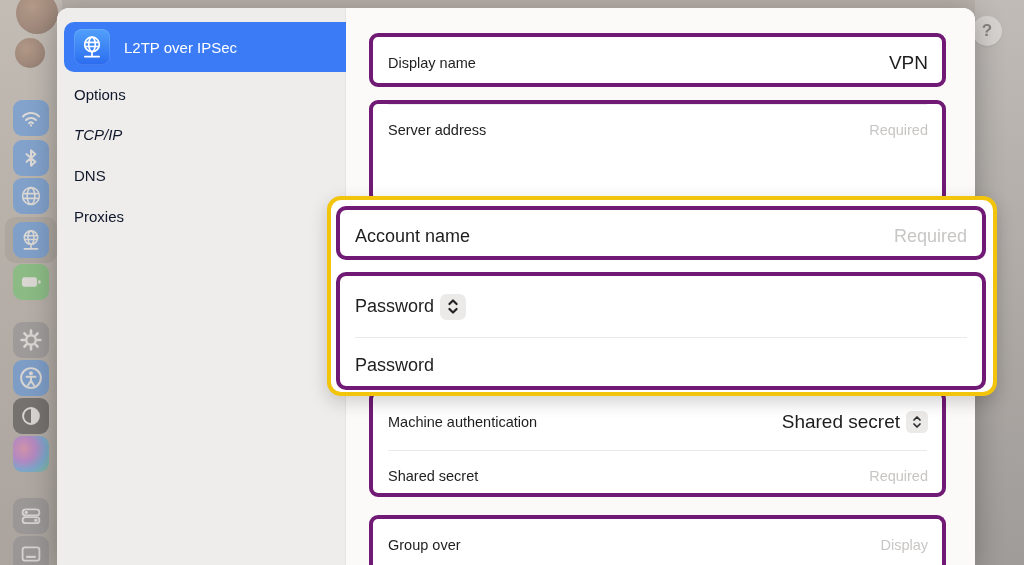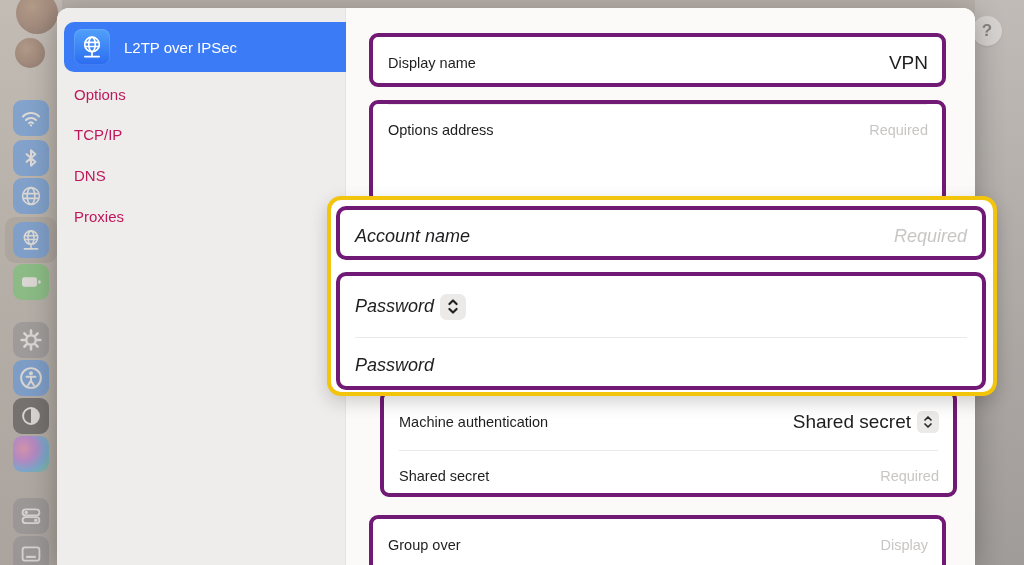--- a/index.html
+++ b/index.html
@@ -41,40 +41,40 @@
   
   .side-selected{position:absolute;left:7px;top:14px;width:300px;height:50px;
     border-radius:10px;background:#3b7cf6;display:flex;align-items:center;
     color:#fff;font-size:15px;cursor:default;}
   .side-selected .label{margin-left:14px;}
   .vpn-badge{width:36px;height:36px;margin-left:10px;border-radius:8px;flex:0 0 auto;
     background:linear-gradient(180deg,#51a0fa 0%,#2b6cf0 100%);
     display:flex;align-items:center;justify-content:center;
     box-shadow:inset 0 0 0 1px rgba(255,255,255,.12);}
   .side-item{position:absolute;left:17px;height:22px;line-height:22px;
-    font-size:15px;color:#be185d;cursor:default;}
+    font-size:15px;color:#0f172a;cursor:default;}
 
   
   .card{position:absolute;background:#ffffff;border:4px solid #701a75;
     border-radius:9px;box-sizing:border-box;}
   .row{display:flex;align-items:center;justify-content:space-between;
     padding:0 14px 0 15px;box-sizing:border-box;}
   .lbl{font-size:14.5px;color:#1e1e20;}
   .val{font-size:19px;color:#1e1e20;}
   .ph{font-size:14.5px;color:#c8c6c4;}
   .sep{height:1px;background:#eceae8;margin:0 15px;}
   .ctl{display:flex;align-items:center;gap:6px;}
   .stepbtn{width:22px;height:22px;border-radius:5.5px;background:#eceae8;
     display:flex;align-items:center;justify-content:center;cursor:default;}
 
   
   .callout{position:absolute;left:327px;top:196px;width:670px;height:200px;
     box-sizing:border-box;background:#ffffff;border:4px solid #f2c40c;
     border-radius:14px;box-shadow:0 6px 18px rgba(0,0,0,.18);}
-  .callout .card{border-radius:10px;font-style:italic;}
+  .callout .card{border-radius:10px;}
   .callout .lbl,.callout .val,.callout .ph{font-size:18px;}
   .callout .row{padding:0 15px 0 15px;}
   .callout .stepbtn{width:26px;height:26px;border-radius:6.5px;}
   .callout .sep{margin:0 15px;}
 </style>
 </head>
 <body>
 
 <div class="stage">
 
@@ -168,43 +168,43 @@
         <span class="vpn-badge">
           <svg width="26" height="26" viewBox="0 0 20 20" fill="none" stroke="#fff" stroke-width="1.3" stroke-linecap="round">
             <circle cx="10" cy="8" r="5.6"></circle>
               <ellipse cx="10" cy="8" rx="2.5" ry="5.6"></ellipse>
               <path d="M4.8 6.4h10.4 M4.8 9.6h10.4 M10 13.6v3 M4.5 17.4h11"></path>
           </svg>
         </span>
         <span class="label">L2TP over IPSec</span>
       </div>
       <div class="side-item" style="top:76px;">Options</div>
-      <div class="side-item" style="top:116px;">TCP/IP</div>
+      <div class="side-item" style="top:116px;font-style:italic;">TCP/IP</div>
       <div class="side-item" style="top:157px;">DNS</div>
       <div class="side-item" style="top:198px;">Proxies</div>
     </div>
 
     <div class="sheet-content">
 
       <div class="card" style="left:23px;top:25px;width:577px;height:54px;">
         <div class="row" style="height:52px;">
           <span class="lbl">Display name</span>
           <span class="val">VPN</span>
         </div>
       </div>
 
       <div class="card" style="left:23px;top:92px;width:577px;height:104px;">
         <div class="sep"></div>
         <div class="row" style="height:49px;">
-          <span class="lbl">Options address</span>
+          <span class="lbl">Server address</span>
           <span class="ph">Required</span>
         </div>
       </div>
 
-      <div class="card" style="left:23px;top:382px;width:577px;height:107px;margin-left:11px;">
+      <div class="card" style="left:23px;top:382px;width:577px;height:107px;">
         <div class="row" style="height:56px;">
           <span class="lbl">Machine authentication</span>
           <span class="ctl">
             <span class="val">Shared secret</span>
             <span class="stepbtn">
               <svg width="10" height="14" viewBox="0 0 10 14" fill="none" stroke="#2b2b2d" stroke-width="1.7" stroke-linecap="round" stroke-linejoin="round">
                   <path d="M2 5 L5 2 L8 5"></path>
                   <path d="M2 9 L5 12 L8 9"></path>
                 </svg>
             </span>

